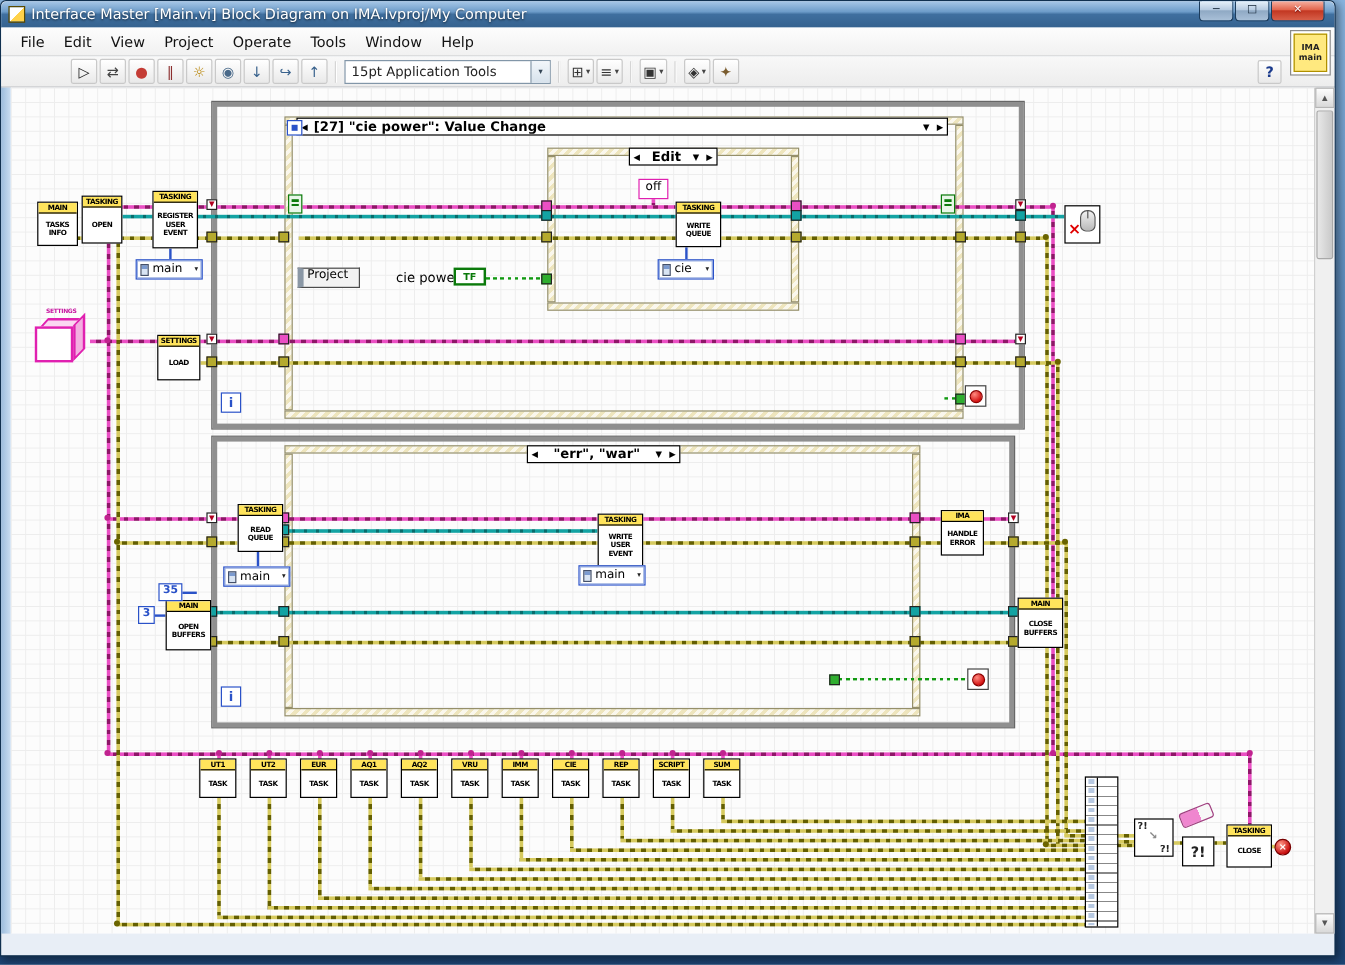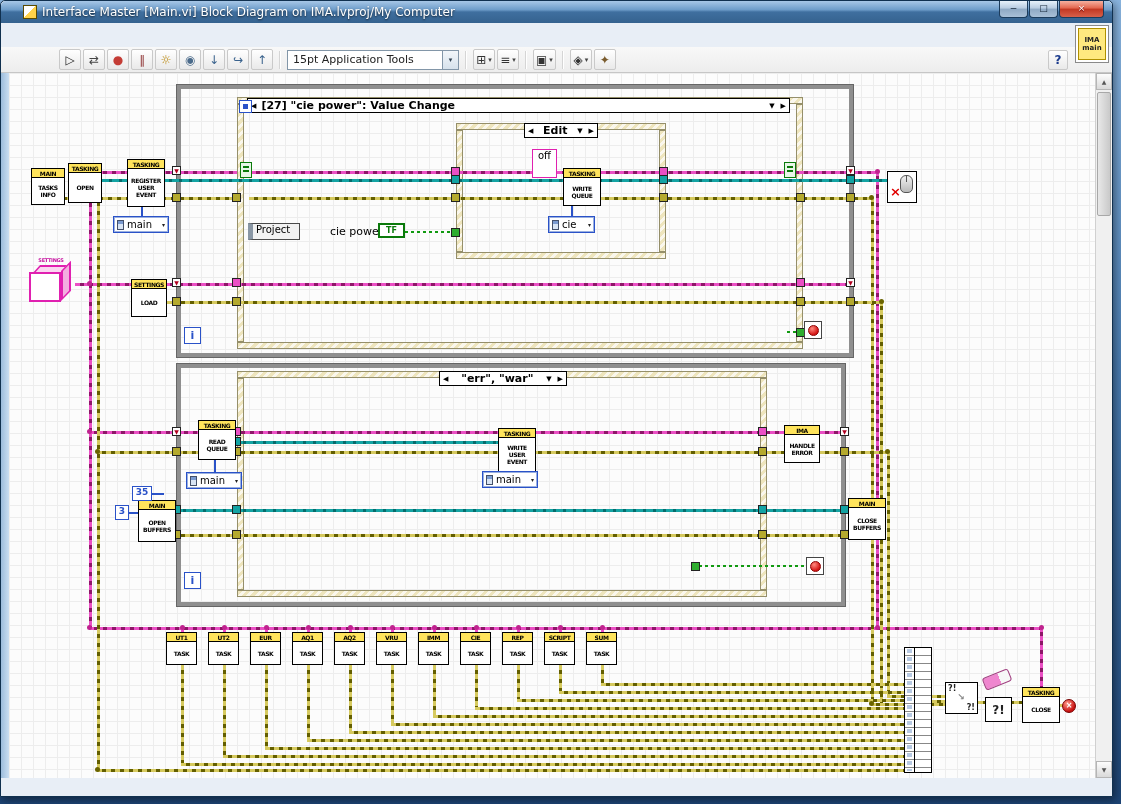--- a/index.html
+++ b/index.html
@@ -1,19 +1,19 @@
 <!DOCTYPE html>
 <html><head>
 <meta charset="utf-8">
 <style>
 *{margin:0;padding:0;box-sizing:border-box}
 html,body{width:1121px;height:804px;overflow:hidden}
 body{font-family:"DejaVu Sans",sans-serif;background:linear-gradient(180deg,#8ab5e0 0%,#4a7cb0 45%,#1d4474 100%);position:relative}
 .app{position:absolute;left:0;top:0;width:1113px;height:797px;border:1px solid #10304f;border-radius:5px 5px 0 0;background:#e8eef6;box-shadow:2px 3px 8px rgba(0,0,0,.45)}
-.titlebar{position:absolute;left:0;top:0;right:0;height:22px;border-radius:5px 5px 0 0;background:linear-gradient(180deg,#a7c7e7 0%,#6d9cc9 40%,#3f6f9f 50%,#35628f 100%);display:flex;align-items:center;padding:0 22px;gap:5px}
+.titlebar{position:absolute;left:0;top:0;right:0;height:22px;border-radius:5px 5px 0 0;background:linear-gradient(180deg,#a7c7e7 0%,#6d9cc9 40%,#3f6f9f 50%,#35628f 100%);display:flex;align-items:center;padding:0 6px;gap:5px}
 .win-icon{width:14px;height:14px;background:linear-gradient(135deg,#fff 0 50%,#ffd24a 50%);border:1px solid #5a4a00;flex:none}
 .title-text{font-size:12px;color:#fff;text-shadow:0 1px 2px rgba(0,0,0,.7);white-space:nowrap}
 .win-controls{position:absolute;right:8px;top:0;display:flex}
 .wc-btn{width:29px;height:17px;border:1px solid #1c3c5c;border-top:none;border-radius:0 0 4px 4px;background:linear-gradient(180deg,#e7f1fa,#b7cbe0 45%,#8fa9c4 50%,#a9c0d8);color:#123;font-size:9px;text-align:center;line-height:15px;margin-left:1px}
 .wc-close{width:45px;background:linear-gradient(180deg,#f6b0a0,#e2654d 45%,#c23722 50%,#d8604a);color:#fff;text-shadow:0 1px 1px #600}
 .menubar{position:absolute;left:0;top:22px;right:0;height:24px;background:linear-gradient(180deg,#fdfdfd,#f1f1f1);border-bottom:1px solid #d9d9d9;display:flex;align-items:center;padding-left:8px}
 .menu-item{font-size:12px;color:#111;padding:3px 8px}
 .toolbar{position:absolute;left:0;top:46px;right:0;height:26px;background:linear-gradient(180deg,#f8f8f8,#ededed);border-bottom:1px solid #c6c6c6;display:flex;align-items:center;padding-left:58px;gap:2px}
 .tb-btn{min-width:22px;height:21px;border:1px solid #c9c9c9;border-radius:2px;background:linear-gradient(180deg,#fff,#e9e9e9);display:flex;align-items:center;justify-content:center;font-size:12px;color:#333;padding:0 2px}
 .tb-drop{font-size:7px;color:#444;margin-left:2px}
@@ -107,20 +107,30 @@
  <div class="app">
   <div class="titlebar">
     <div class="win-icon"></div>
     <span class="title-text">Interface Master [Main.vi] Block Diagram on IMA.lvproj/My Computer</span>
     <div class="win-controls">
           <div class="wc-btn">−</div>
           <div class="wc-btn">□</div>
           <div class="wc-btn wc-close">×</div>
         </div>
   </div>
+  <div class="menubar">
+        <div class="menu-item">File</div>
+        <div class="menu-item">Edit</div>
+        <div class="menu-item">View</div>
+        <div class="menu-item">Project</div>
+        <div class="menu-item">Operate</div>
+        <div class="menu-item">Tools</div>
+        <div class="menu-item">Window</div>
+        <div class="menu-item">Help</div>
+      </div>
   <div class="toolbar">
     <div class="tb-help">?</div>
   <div class="tb-btn">
           <span style="color: rgb(34, 34, 34);">▷</span>
         </div>
         <div class="tb-btn">
           <span style="color: rgb(68, 68, 68);">⇄</span>
         </div>
         <div class="tb-btn">
           <span style="color: rgb(196, 60, 53);">●</span>
@@ -508,21 +518,21 @@
         <div class="enum" style="left: 177px; top: 399px; width: 56px; height: 17px;">
           <span class="enum-ic"></span>
           <span>main</span>
           <span class="enum-arrow">▾</span>
         </div>
         <div class="enum" style="left: 473px; top: 398px; width: 56px; height: 17px;">
           <span class="enum-ic"></span>
           <span>main</span>
           <span class="enum-arrow">▾</span>
         </div>
-        <div class="pinkc" style="left: 523px; top: 76px; width: 25px; height: 29px;">off</div>
+        <div class="pinkc" style="left: 523px; top: 76px; width: 25px; height: 17px;">off</div>
         <div class="bluec" style="left: 123px; top: 413px; width: 20px; height: 15px;">35</div>
         <div class="bluec" style="left: 106px; top: 432px; width: 14px; height: 15px;">3</div>
         <div class="evdata" style="left: 239px; top: 150px; width: 52px; height: 17px;">Project</div>
         <div class="free" style="left: 321px; top: 152px;">cie power</div>
         <div class="bool" style="left: 369px; top: 150px; width: 27px; height: 15px;">TF</div>
         <div class="term-iter" style="left: 175px; top: 254px;">i</div>
         <div class="term-stop" style="left: 795px; top: 248px;">
           <div class="ball"></div>
         </div>
         <div class="term-iter" style="left: 175px; top: 499px;">i</div>

